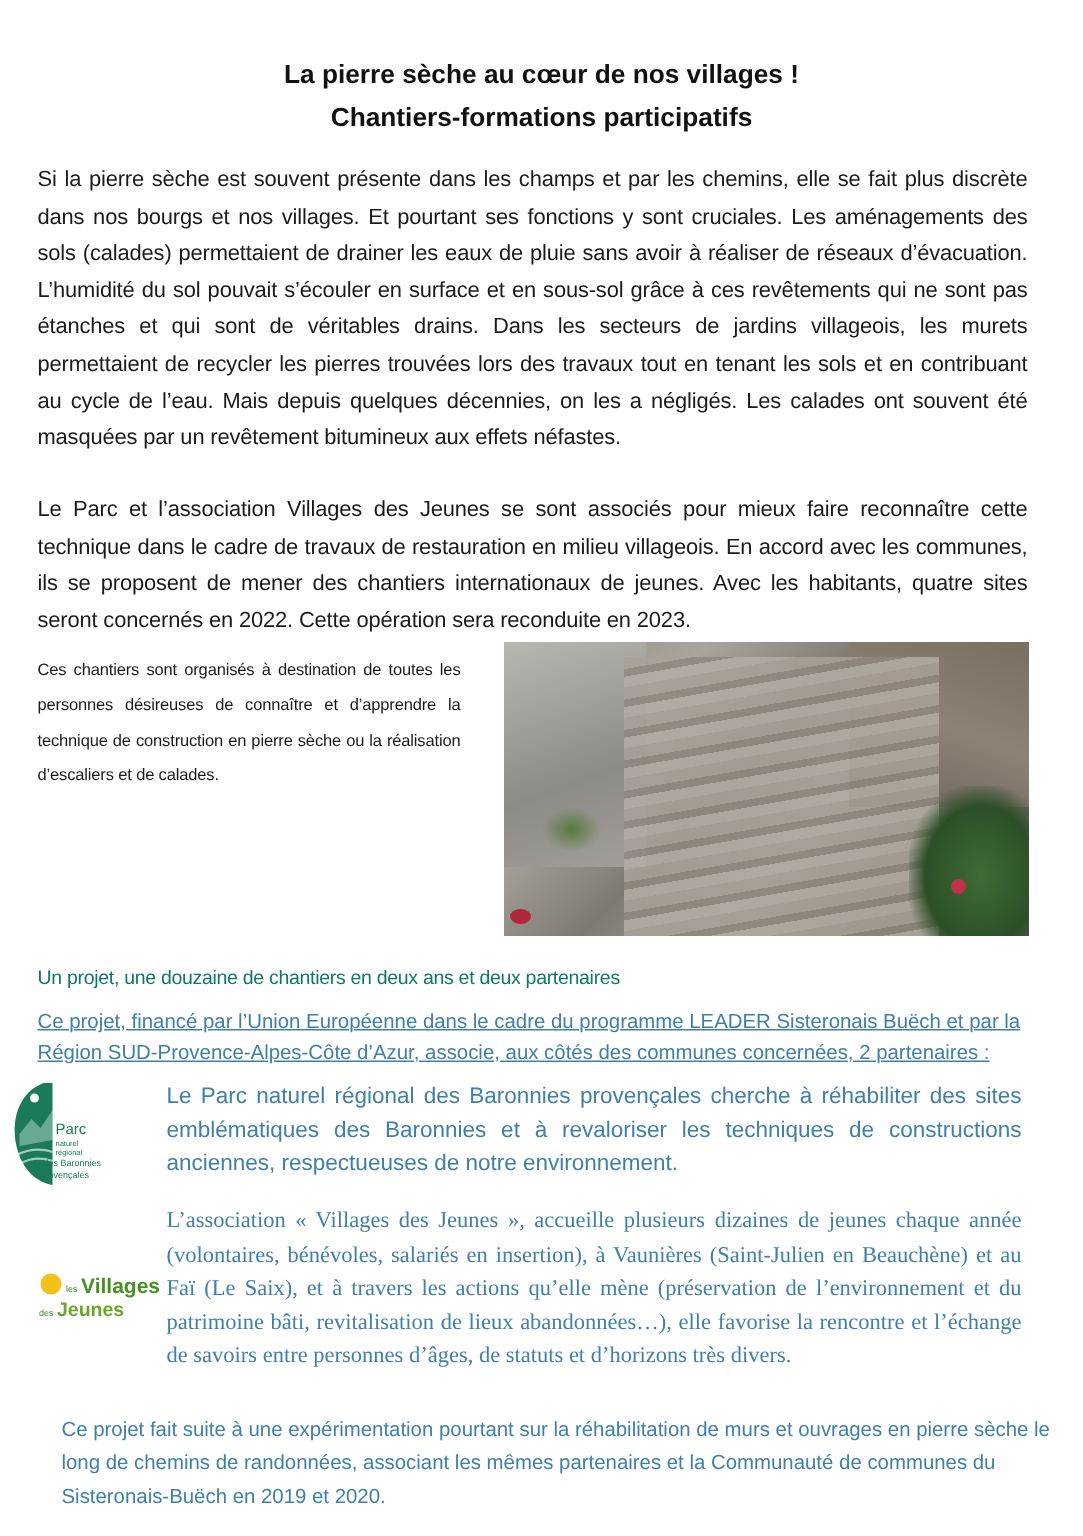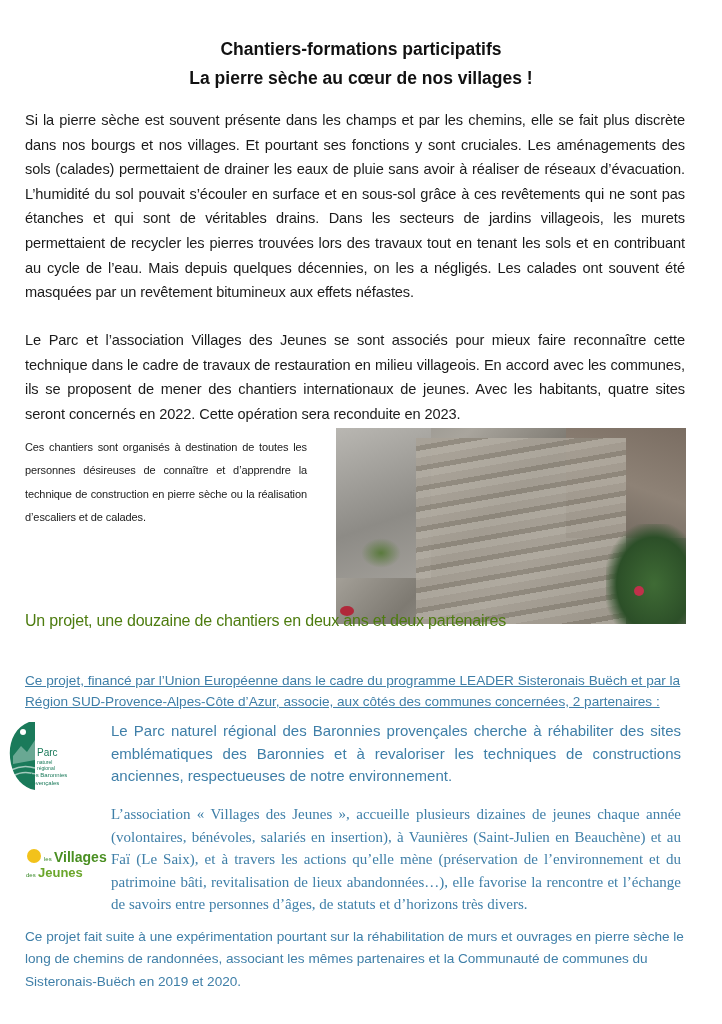--- a/index.html
+++ b/index.html
@@ -21,36 +21,36 @@
   .photo .path { position:absolute; left:80px; top:10px; width:210px; height:186px;
            background:repeating-linear-gradient(170deg,#a8a196 0 8px,#8f887c 8px 13px,#b3ad a2 13px 20px);
            background:repeating-linear-gradient(170deg,#a8a196 0 8px,#8f887c 8px 13px,#b3ada2 13px 20px);
            opacity:0.85; }
   .photo .plant-r { position:absolute; right:0; bottom:0; width:80px; height:100px;
            background:radial-gradient(ellipse at 60% 60%,#3f6b35,#2c4f28 55%,transparent 75%); }
   .photo .plant-l { position:absolute; left:25px; top:110px; width:40px; height:30px;
            background:radial-gradient(ellipse,#5a7a3d,transparent 70%); }
   .photo .flower1 { position:absolute; left:4px; bottom:8px; width:14px; height:10px; border-radius:50%; background:#b0283a; }
   .photo .flower2 { position:absolute; right:42px; bottom:28px; width:10px; height:10px; border-radius:50%; background:#c0314a; }
-  .h2 { position:absolute; top:612px; left:25px; font-size:16px; color:#4d7c0f; white-space:nowrap; letter-spacing:-0.2px; }
+  .h2 { position:absolute; top:644px; left:25px; font-size:13px; color:#0f766e; white-space:nowrap; letter-spacing:-0.2px; }
   .blue { color:#3f7fa8; }
   .intro { position:absolute; top:670px; left:25px; width:665px; font-size:13.6px; line-height:21px;text-decoration:underline; }
   .partner { position:absolute; left:111px; width:570px; font-size:15px; line-height:22.6px; text-align:justify; }
   .pa1 { top:720px; }
   .pa2 { top:803px;font-family:Liberation Serif, serif; }
   .final { position:absolute; top:926px; left:25px; width:660px; font-size:13.6px; line-height:22.4px; }
   .logo-parc { position:absolute; left:7px; top:720px; width:84px; height:72px; }
   .logo-vdj { position:absolute; left:24px; top:846px; width:90px; height:34px;text-align:center; }
 </style>
 </head>
 <body>
 
 <div class="title">
+  <div>La pierre sèche au cœur de nos villages !</div>
   <div>Chantiers-formations participatifs</div>
-  <div>La pierre sèche au cœur de nos villages !</div>
 </div>
 
 <p class="para p1" style="margin:0">Si la pierre sèche est souvent présente dans les champs et par les chemins, elle se fait plus discrète dans nos bourgs et nos villages. Et pourtant ses fonctions y sont cruciales. Les aménagements des sols (calades) permettaient de drainer les eaux de pluie sans avoir à réaliser de réseaux d’évacuation. L’humidité du sol pouvait s’écouler en surface et en sous-sol grâce à ces revêtements qui ne sont pas étanches et qui sont de véritables drains. Dans les secteurs de jardins villageois, les murets permettaient de recycler les pierres trouvées lors des travaux tout en tenant les sols et en contribuant au cycle de l’eau. Mais depuis quelques décennies, on les a négligés. Les calades ont souvent été masquées par un revêtement bitumineux aux effets néfastes.</p>
 <p class="para p2" style="margin:0">Le Parc et l’association Villages des Jeunes se sont associés pour mieux faire reconnaître cette technique dans le cadre de travaux de restauration en milieu villageois. En accord avec les communes, ils se proposent de mener des chantiers internationaux de jeunes. Avec les habitants, quatre sites seront concernés en 2022. Cette opération sera reconduite en 2023.</p>
 <p class="para p3" style="margin:0">Ces chantiers sont organisés à destination de toutes les personnes désireuses de connaître et d’apprendre la technique de construction en pierre sèche ou la réalisation d’escaliers et de calades.</p>
 
 <div class="photo">
   <div class="wall-l"></div>
   <div class="wall-r"></div>
   <div class="path"></div>
@@ -84,13 +84,13 @@
     <circle cx="10" cy="10" r="7" fill="#f2c21b"></circle>
     <path d="M10 3 A7 7 0 0 0 10 17 A5 5 0 0 1 10 3 Z" fill="#3a8a2a"></path>
     <text x="20" y="15" font-size="6" fill="#3a8a2a" font-family="Liberation Sans, sans-serif">les</text>
     <text x="30" y="16" font-size="14" font-weight="bold" fill="#4a8f22" font-family="Liberation Sans, sans-serif">Villages</text>
     <text x="2" y="31" font-size="6" fill="#3a8a2a" font-family="Liberation Sans, sans-serif">des</text>
     <text x="14" y="31" font-size="13" font-weight="bold" fill="#6aa62a" font-family="Liberation Sans, sans-serif">Jeunes</text>
   </svg>
 </div>
 <p class="partner pa2 blue" style="margin:0">L’association « Villages des Jeunes », accueille plusieurs dizaines de jeunes chaque année (volontaires, bénévoles, salariés en insertion), à Vaunières (Saint-Julien en Beauchène) et au Faï (Le Saix), et à travers les actions qu’elle mène (préservation de l’environnement et du patrimoine bâti, revitalisation de lieux abandonnées…), elle favorise la rencontre et l’échange de savoirs entre personnes d’âges, de statuts et d’horizons très divers.</p>
 
-<p class="final blue" style="margin:0">Ce projet fait suite à une expérimentation pourtant sur la réhabilitation de murs et ouvrages en pierre sèche le long de chemins de randonnées, associant les mêmes partenaires et la Communauté de communes du Sisteronais-Buëch en 2019 et 2020.</p>
+<p class="final blue" style="margin:16px">Ce projet fait suite à une expérimentation pourtant sur la réhabilitation de murs et ouvrages en pierre sèche le long de chemins de randonnées, associant les mêmes partenaires et la Communauté de communes du Sisteronais-Buëch en 2019 et 2020.</p>
 
 </body></html>

